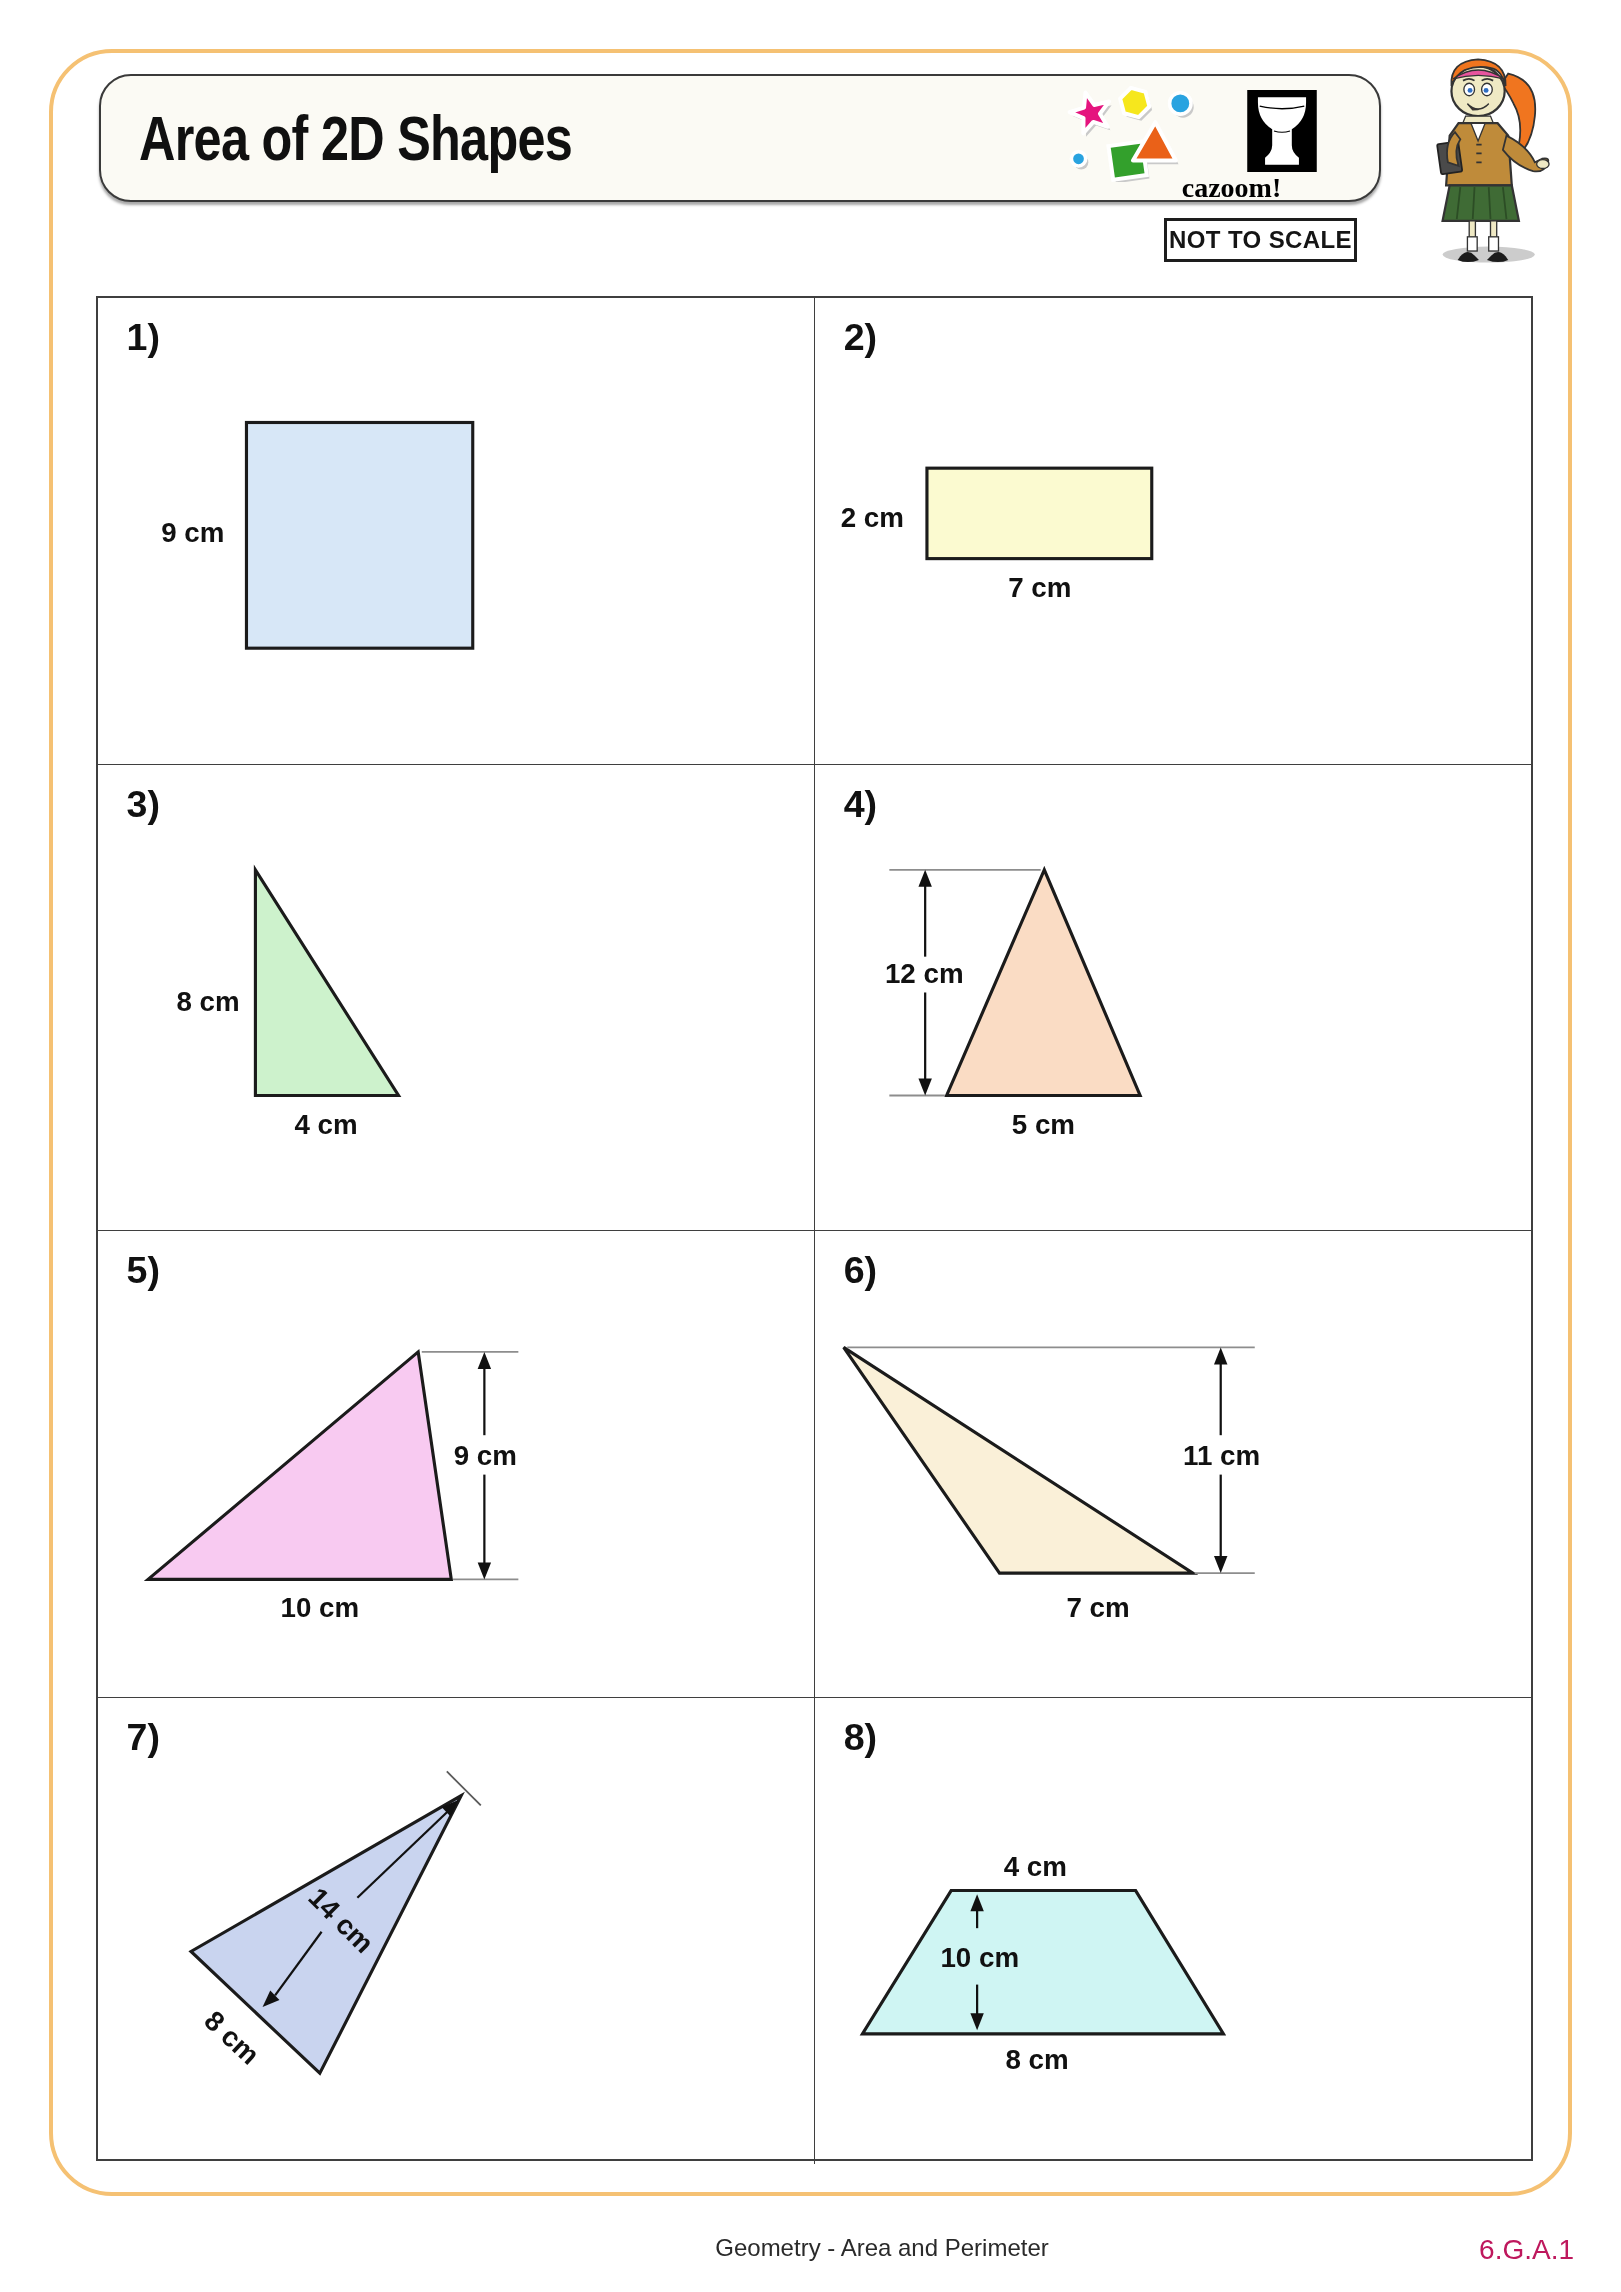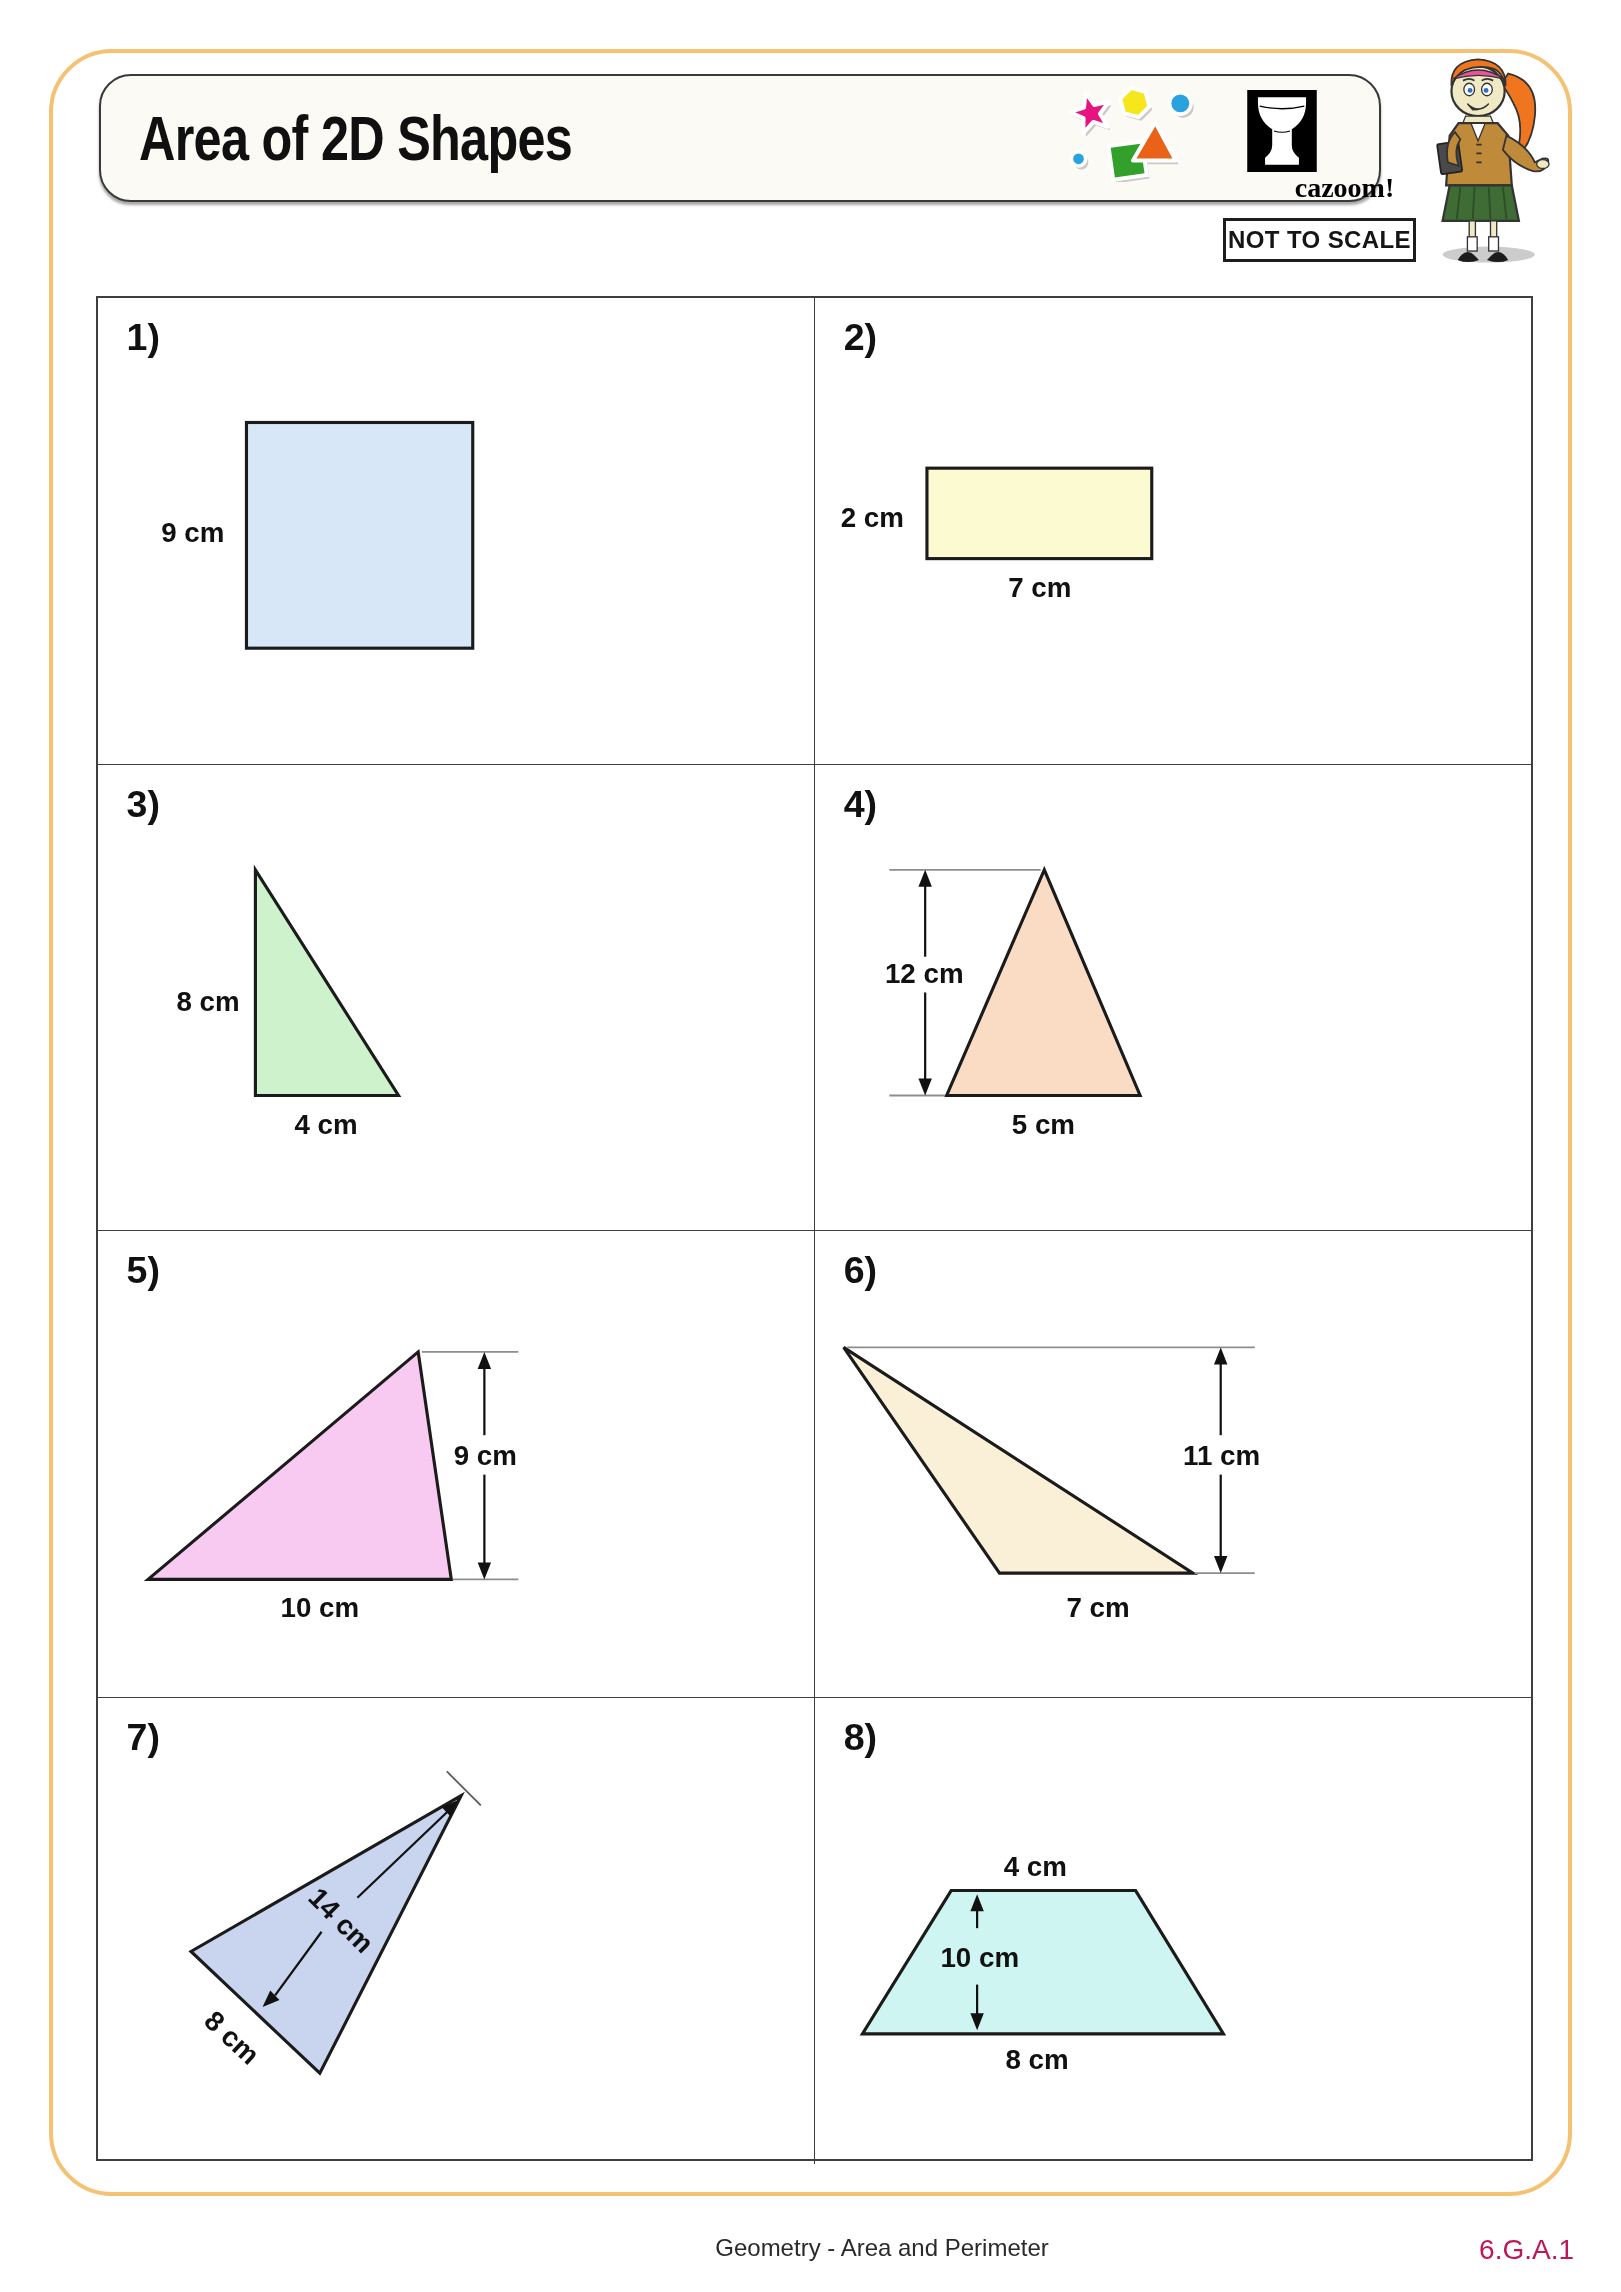--- a/index.html
+++ b/index.html
@@ -12,25 +12,25 @@
 
   
   .title-box{position:absolute;left:99px;top:74px;width:1278px;height:124px;
              background:var(--box-bg,#FBFAF4);border:2.7px solid var(--box-border,#3A3A3A);
              border-radius:32px;box-shadow:0 3.6px 2.7px -0.9px rgba(0,0,0,.35);}
   .title{position:absolute;left:38px;top:50%;transform:translateY(-50%) scaleX(.8);
          transform-origin:left center;margin:0;font-size:63px;font-weight:bold;
          letter-spacing:-0.9px;color:#101010;white-space:nowrap;}
   .logo-shapes{position:absolute;left:1055px;top:82px;width:139px;height:100px;}
   .brand-drum{position:absolute;left:1247px;top:90px;width:70px;height:82px;}
-  .wordmark{position:absolute;left:1273px;top:172px;width:143px;text-align:center;
+  .wordmark{position:absolute;left:1160px;top:172px;width:143px;text-align:center;
             font-family:"Liberation Serif","DejaVu Serif",serif;font-weight:bold;
             font-size:28px;color:#000;}
   .mascot{position:absolute;left:1408px;top:54px;width:157px;height:213px;}
-  .nts{position:absolute;left:1223px;top:218px;width:187px;height:38px;
+  .nts{position:absolute;left:1164px;top:218px;width:187px;height:38px;
        border:3.6px solid #1d1d1d;background:#fff;display:flex;align-items:center;
        justify-content:center;font-size:24px;font-weight:bold;color:#151515;
        letter-spacing:0.4px;}
   .instruction{position:absolute;left:100px;top:220px;
                font-family:"Liberation Serif","DejaVu Serif",serif;
                font-style:italic;font-size:37px;color:#1b1b1b;}
 
   
   .grid{position:absolute;left:96px;top:296px;width:1433px;height:1861px;
         border:2.7px solid var(--grid-line,#3F3F3F);display:grid;

